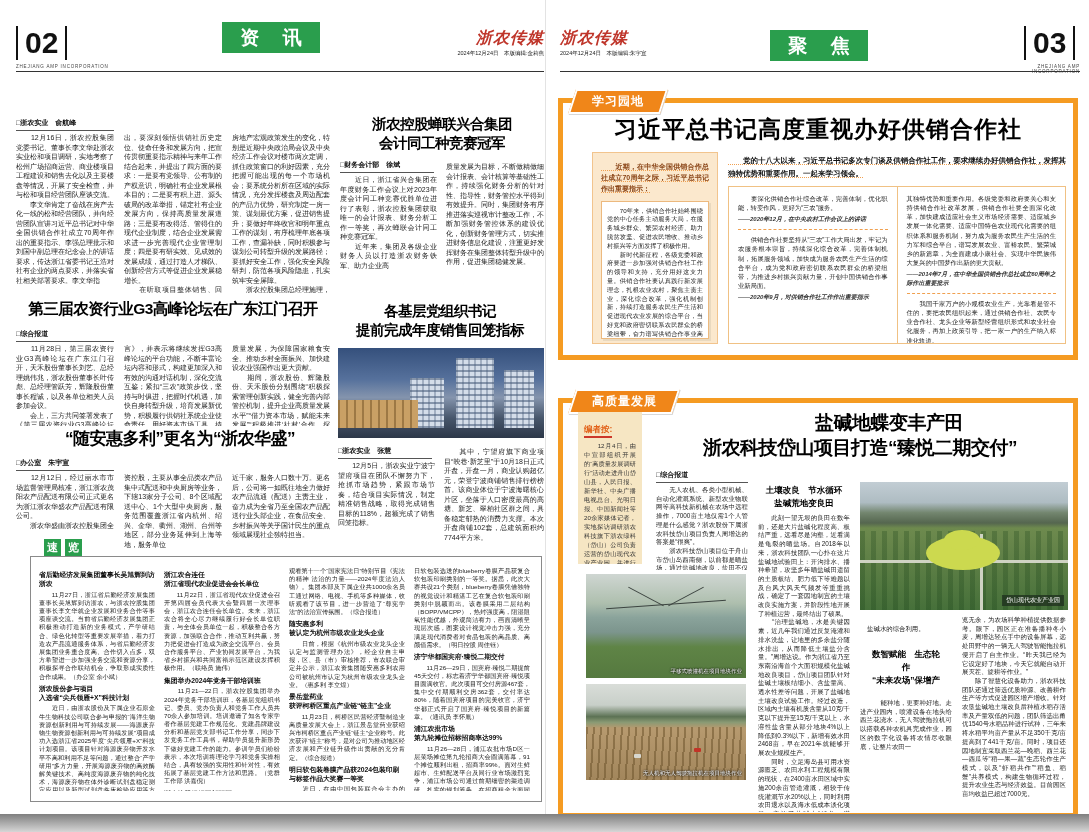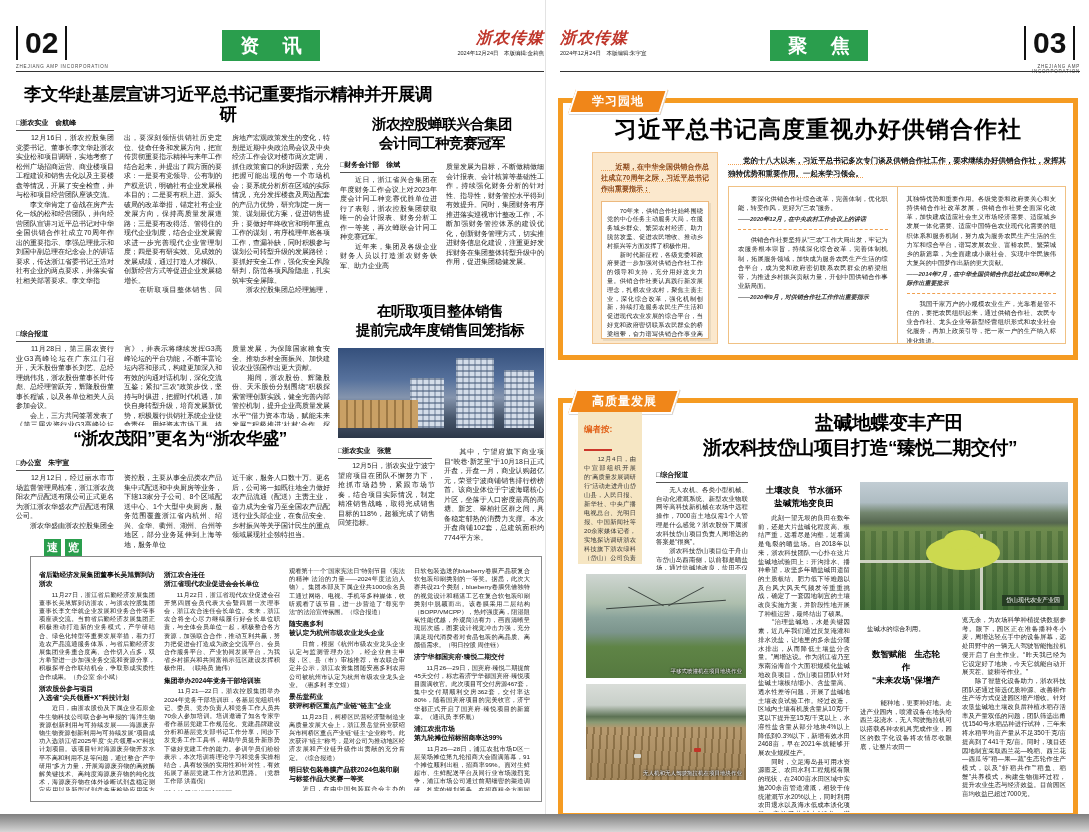--- a/index.html
+++ b/index.html
@@ -39,21 +39,21 @@
   .introright{position:absolute;font-size:7.5px;font-weight:bold;color:#111;line-height:1.7;text-align:justify;text-decoration:underline dotted #f0a050;}
   .quotebox{position:absolute;border:1px solid #f0c184;display:flex;box-sizing:border-box;}
   .qcol{flex:1;padding:7px 9px;overflow:hidden;}
   .qcol+.qcol{border-left:1px solid #f0c184;}
   .qtext{font-size:6.3px;line-height:1.45;color:#222;text-align:justify;white-space:pre-wrap;}
   .qsrc{font-size:6px;font-weight:bold;color:#333;margin:3px 0 5px;text-align:left;font-style:italic;}
   .qdiv{border-top:1px dashed #f0a050;margin:4px 0 5px;}
 
   
   .sidebar{position:absolute;background:#f6e6c3;padding:6px;box-sizing:border-box;overflow:hidden;}
-  .notelabel{color:#e2621a;font-weight:900;font-size:8.5px;border-bottom:2px solid #cc372a;display:inline-block;padding-bottom:13px;margin-bottom:4px;}
+  .notelabel{color:#e2621a;font-weight:900;font-size:8.5px;border-bottom:2px solid #cc372a;display:inline-block;padding-bottom:0;margin-bottom:4px;}
   .notebody{font-size:6.2px;line-height:1.45;color:#333;text-align:justify;white-space:pre-wrap;}
   .subhead{position:absolute;font-weight:900;font-size:8.5px;color:#000;text-align:center;line-height:1.5;white-space:pre-wrap;}
 
   
   .photo{position:absolute;overflow:hidden;}
   .cap{position:absolute;right:4px;bottom:3px;color:#fff;font-size:5.5px;text-shadow:0 0 2px #000,0 0 2px #000;}
   .capbox{position:absolute;right:4px;bottom:4px;color:#fff;font-size:6px;background:rgba(30,45,30,.75);padding:1px 4px;}
   .p-build{background:linear-gradient(180deg,#35507c 0%,#56719c 35%,#8494ad 55%,#47566b 78%,#2c3748 100%);}
   .bld{position:absolute;background:#d4dde9;background-image:repeating-linear-gradient(180deg,rgba(70,90,120,.55) 0 2px,transparent 2px 6px),repeating-linear-gradient(90deg,rgba(70,90,120,.35) 0 2px,transparent 2px 6px);}
   .podium{position:absolute;background:#c9a065;background-image:repeating-linear-gradient(90deg,rgba(90,60,20,.4) 0 2px,transparent 2px 8px);}
@@ -69,61 +69,61 @@
 </style>
 </head>
 <body>
 
 <div class="stage">
   <div class="paper"></div>
   <div class="fold"></div>
 
   <div class="pagenum" style="left:16px;top:26px;">02</div>
   <div class="pagesub" style="left:16px;top:64px;width:110px;">ZHEJIANG AMP INCORPORATION</div>
-  <div class="secbox" style="left:222px;top:30px;">资 讯</div>
+  <div class="secbox" style="left:222px;top:22px;">资 讯</div>
   <div class="masthead" style="left:452px;top:28px;width:92px;text-align:right;">浙农传媒</div>
   <div class="dateline" style="left:404px;top:50px;width:140px;text-align:right;">2024年12月24日　本版编辑:金莉燕</div>
   <div class="hline" style="left:16px;top:71px;width:528px;"></div>
 
-  <div class="htitle" style="left:16px;top:84px;width:424px;font-size:17.5px;">李文华赴基层宣讲习近平总书记重要指示精神并开展调研</div>
   <div class="byline" style="left:16px;top:118px;width:98px;">□浙农实业　俞航峰</div>
   <div class="col" style="left:16px;top:133px;width:98px;height:162px;">　　12月16日，浙农控股集团党委书记、董事长李文华赴浙农实业松和项目调研，实地考察了松州广场招商运营、商业楼项目工程建设和销售去化以及主要楼盘等情况，开展了安全检查，并与松和项目经营团队座谈交流。
 　　李文华肯定了奋战在房产去化一线的松和经营团队，并向经营团队宣讲习近平总书记对中华全国供销合作社成立70周年作出的重要指示、李强总理批示和刘国中副总理在纪念会上的讲话要求，传达浙江省委书记王浩对社有企业的两点要求，并落实省社相关部署要求。李文华指</div>
   <div class="col" style="left:124px;top:133px;width:98px;height:162px;">出，要深刻领悟供销社历史定位、使命任务和发展方向，把宣传贯彻重要指示精神与来年工作结合起来，并提出了四方面的要求：一是要有党领导、公有制的产权意识，明确社有企业发展根本目的；二是要有积上进、源头破局的改革举措，锚定社有企业发展方向，保持高质量发展道路；三是要有改得活、管得住的现代企业制度，结合企业发展需求进一步完善现代企业管理制度；四是要有研实效、见成效的发展成绩，通过打造人才梯队、创新经营方式等促进企业发展稳增长。
 　　在听取项目整体销售、回笼、交付情况，存在的困难及下一步主要工作思路的汇报后，李文华指出，要充分研判当前国家</div>
   <div class="col" style="left:232px;top:133px;width:98px;height:162px;">房地产宏观政策发生的变化，特别是近期中央政治局会议及中央经济工作会议对楼市两次定调，抓住政策窗口的利好因素，充分把握可能出现的每一个市场机会；要系统分析所在区域的实际情况，充分发挥楼盘及周边配套的产品力优势，研究制定一房一策、谋划最优方案，促进销售提升；要做好年终收官和明年重点工作的谋划，有序梳理年底各项工作，查漏补缺，同时积极参与谋划公司转型升级的发展路径；要抓好安全工作，强化安全风险研判，防范各项风险隐患，扎实筑牢安全屏障。
 　　浙农控股集团总经理施理，浙农实业董事长黄国松，以及相关部门负责人等陪同调研。</div>
 
   <div class="htitle" style="left:340px;top:116px;width:204px;font-size:14.5px;">浙农控股蝉联兴合集团</div>
   <div class="htitle" style="left:340px;top:135px;width:204px;font-size:14.5px;">会计同工种竞赛冠军</div>
   <div class="byline" style="left:340px;top:160px;width:94px;">□财务会计部　徐斌</div>
   <div class="col" style="left:340px;top:175px;width:97px;height:122px;">　　近日，浙江省兴合集团在年度财务工作会议上对2023年度会计同工种竞赛优胜单位进行了表彰，浙农控股集团获取唯一的会计报表、财务分析工作一等奖，再次蝉联会计同工种竞赛冠军。
 　　近年来，集团及各级企业财务人员以打造浙农财务铁军、助力企业高</div>
   <div class="col" style="left:446px;top:162px;width:98px;height:135px;">质量发展为目标，不断做精做细会计报表、会计核算等基础性工作，持续强化财务分析的针对性、指导性，财务管控水平得到有效提升。同时，集团财务有序推进落实巡视审计整改工作，不断加强财务管控体系的建设优化，创新财务管理方式，切实推进财务信息化建设，注重更好发挥财务在集团整体转型升级中的作用，促进集团稳健发展。</div>
 
+  <div class="htitle" style="left:16px;top:300px;width:314px;font-size:15.5px;">第三届农资行业G3高峰论坛在广东江门召开</div>
   <div class="byline" style="left:16px;top:329px;width:98px;">□综合报道</div>
   <div class="col" style="left:16px;top:344px;width:98px;height:82px;">　　11月28日，第三届农资行业G3高峰论坛在广东江门召开，天禾股份董事长刘艺、总经理姚伟兆，浙农股份董事长叶传彪、总经理管跃芳，辉隆股份董事长程诚，以及各单位相关人员参加会议。
 　　会上，三方共同签署发表了《第三届农资行业G3高峰论坛宣</div>
   <div class="col" style="left:124px;top:344px;width:98px;height:82px;">言》，并表示将继续发挥G3高峰论坛的平台功能，不断丰富论坛内容和形式，构建更加深入和有效的沟通对话机制，深化交流互鉴；紧扣“三农”政策步伐，坚持与时俱进，把握时代机遇，加快自身转型升级，培育发展新优势，积极履行供销社系统企业使命责任，用好资本市场工具，持续优化资本布局和产业结构，不断推动农业产业链、价值链的维护和高</div>
   <div class="col" style="left:232px;top:344px;width:98px;height:82px;">质量发展，为保障国家粮食安全、推动乡村全面振兴、加快建设农业强国作出更大贡献。
 　　期间，浙农股份、辉隆股份、天禾股份分别围绕“积极探索管理创新实践，健全完善内部管控机制，提升企业高质量发展水平”“借力资本市场，赋能未来发展”“积极推进‘社村’合作，探索现代农业高质量发展新路径”等作了主题发言和分享。</div>
 
-  <div class="htitle" style="left:336px;top:303px;width:208px;font-size:14.5px;">在听取项目整体销售</div>
+  <div class="htitle" style="left:336px;top:303px;width:208px;font-size:14.5px;">各基层党组织书记</div>
   <div class="htitle" style="left:336px;top:322px;width:208px;font-size:14.5px;">提前完成年度销售回笼指标</div>
   <div class="photo p-build" style="left:338px;top:348px;width:206px;height:90px;">
     <div class="bld" style="left:118px;top:10px;width:38px;height:70px;"></div>
     <div class="bld" style="left:166px;top:22px;width:30px;height:58px;"></div>
     <div class="bld" style="left:72px;top:30px;width:34px;height:50px;"></div>
     <div class="podium" style="left:0;top:52px;width:80px;height:28px;"></div>
   </div>
   <div class="byline" style="left:338px;top:446px;width:94px;">□浙农实业　张慧</div>
   <div class="col" style="left:338px;top:461px;width:97px;height:96px;">　　12月5日，浙农实业宁波宁望府项目在团队不懈努力下，抢抓市场趋势，紧跟市场节奏，结合项目实际情况，制定精准销售战略，取得完成销售目标的118%，超额完成了销售回笼指标。</div>
   <div class="col" style="left:444px;top:447px;width:100px;height:112px;">　　其中，宁望府旗下商业项目“映巷·新芝里”于10月18日正式开盘，开盘一月，商业认购超亿元，荣登宁波商铺销售排行榜榜首。该商业体位于宁波海曙核心片区，坐落于人口密度最高的高塘、新芝、翠柏社区群之间，具备稳定郁热的消费力支撑。本次开盘商铺102套，总建筑面积约7744平方米。</div>
 
-  <div class="htitle" style="left:30px;top:429px;width:300px;font-size:17px;">“浙农茂阳”更名为“浙农华盛”</div>
+  <div class="htitle" style="left:30px;top:429px;width:300px;font-size:17px;">“随安惠多利”更名为“浙农华盛”</div>
   <div class="byline" style="left:16px;top:458px;width:98px;">□办公室　朱宇宣</div>
   <div class="col" style="left:16px;top:473px;width:98px;height:80px;">　　12月12日，经过丽水市市场监督管理局核准，浙江浙农茂阳农产品配送有限公司正式更名为浙江浙农华盛农产品配送有限公司。
 　　浙农华盛由浙农控股集团全</div>
   <div class="col" style="left:124px;top:473px;width:98px;height:80px;">资控股，主要从事全品类农产品集中式配送和中央厨房等业务，下辖13家分子公司、8个区域配送中心、1个大型中央厨房，服务范围覆盖浙江省内杭州、绍兴、金华、衢州、湖州、台州等地区，部分业务延伸到上海等地，服务单位</div>
   <div class="col" style="left:232px;top:473px;width:98px;height:80px;">近千家，服务人口数十万。更名后，公司将一如既往地全力做好农产品流通（配送）主责主业，奋力成为全省乃至全国农产品配送行业头部企业，在食品安全、乡村振兴等关乎国计民生的重点领域展现社企独特担当。</div>
 
   <div class="sq" style="left:44px;top:539px;">速</div>
   <div class="sq" style="left:65px;top:539px;">览</div>
   <div class="briefbox">
     <div class="bcol">

